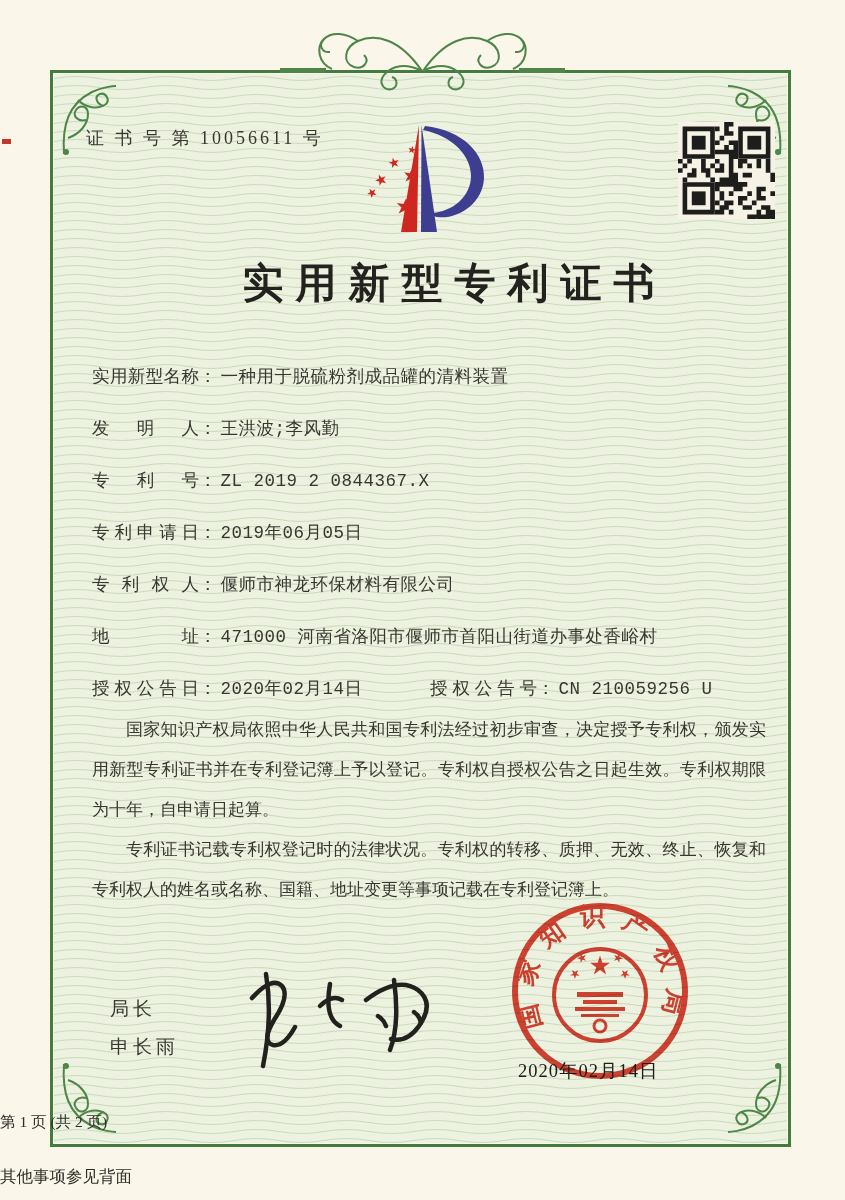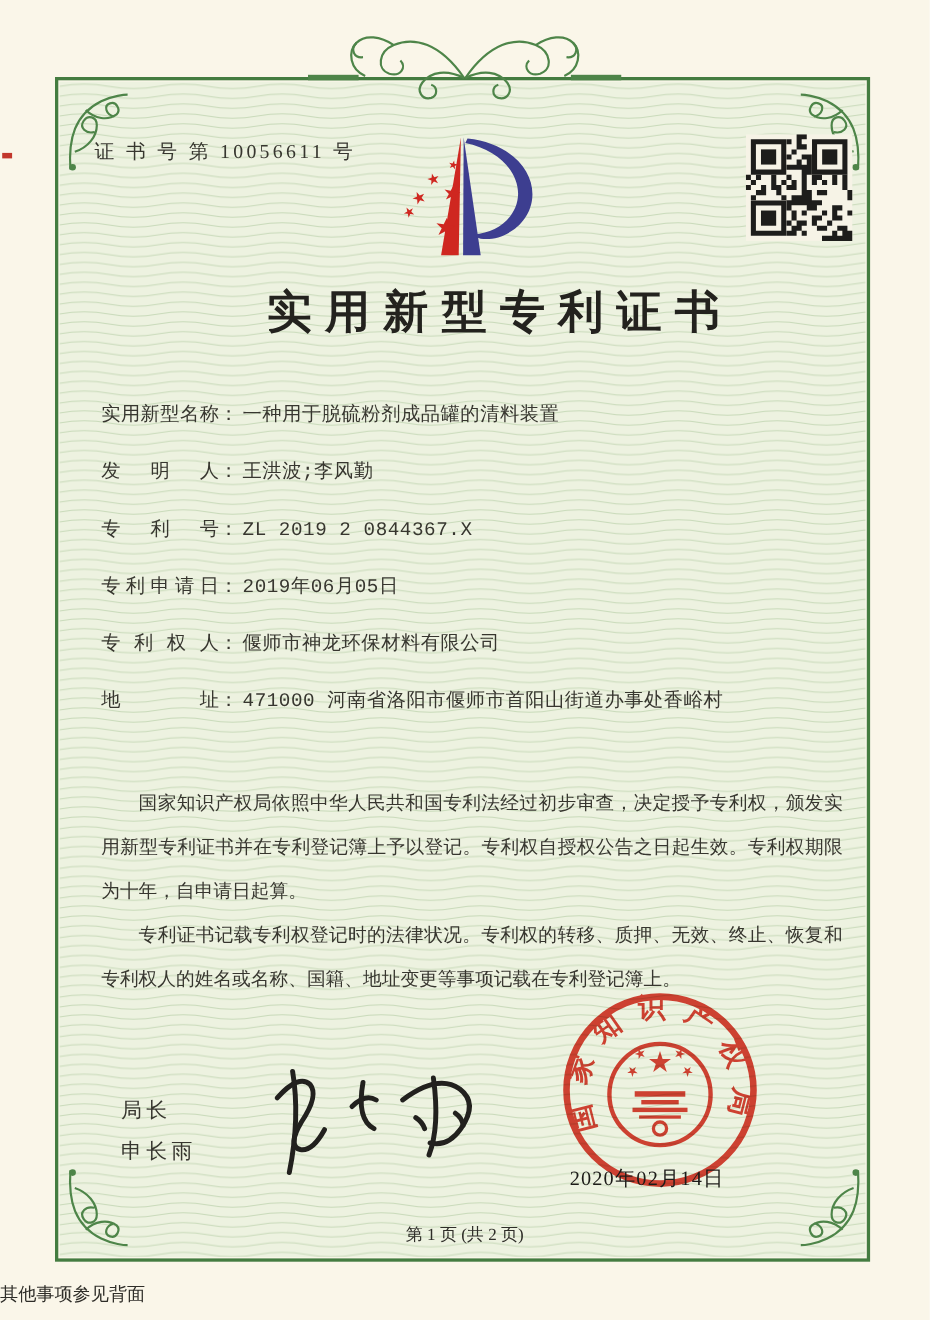--- a/index.html
+++ b/index.html
@@ -27,21 +27,21 @@
   .field-row{position:relative;height:52px;}
   .f-label{display:inline-block;width:107px;text-align:justify;text-align-last:justify;vertical-align:top;}
   .f-sep{display:inline-block;margin-right:4px;}
   .f-value{letter-spacing:.5px;font-family:Liberation Mono, monospace;}
   .f-right{position:absolute;left:338px;top:0;}
   .paras{left:92px;top:710px;width:674px;font-size:17px;line-height:40px;text-align:justify;}
   .paras p{margin:0;text-indent:2em;}
   .post-label{left:110px;top:996px;font-size:19px;letter-spacing:4px;}
   .post-name{left:110px;top:1034px;font-size:19px;letter-spacing:4px;}
   .seal-date{left:518px;top:1058px;font-size:18.5px;letter-spacing:1px;color:#1d1c19;}
-  .page-note{left:0;top:1112px;width:845px;text-align:center;font-size:15.5px;color:#2e2d28;}
+  .page-note{left:0;top:1112px;width:845px;font-size:15.5px;color:#2e2d28;}
   .back-note{left:0;top:1166px;width:845px;font-size:16.5px;color:#2e2d28;}
   .reg-mark{left:2px;top:139px;width:9px;height:5px;background:#c2372c;}
   .seal-svg{left:505px;top:896px;mix-blend-mode:multiply;opacity:.95;}
   .sig-svg{left:218px;top:958px;}
   .orn{color:#4e8549;}
   .orn-tr{transform:scaleX(-1);}
   .orn-bl{transform:scaleY(-1);}
   .orn-br{transform:scale(-1,-1);}
 </style>
 </head>
@@ -141,20 +141,26 @@
     <span class="f-label">专利号</span><span class="f-sep">：</span><span class="f-value">ZL 2019 2 0844367.X</span>
   </div>
   <div class="field-row">
     <span class="f-label">专利申请日</span><span class="f-sep">：</span><span class="f-value">2019年06月05日</span>
   </div>
   <div class="field-row">
     <span class="f-label">专利权人</span><span class="f-sep">：</span><span class="f-value">偃师市神龙环保材料有限公司</span>
   </div>
   <div class="field-row">
     <span class="f-label">地址</span><span class="f-sep">：</span><span class="f-value">471000  河南省洛阳市偃师市首阳山街道办事处香峪村</span>
+  </div>
+  <div class="field-row">
+    <span class="f-label">授权公告日</span><span class="f-sep">：</span><span class="f-value">2020年02月14日</span>
+    <span class="f-right">
+      <span class="f-label">授权公告号</span><span class="f-sep">：</span><span class="f-value">CN 210059256 U</span>
+    </span>
   </div>
 </div>
 
 <div class="abs paras">
   <p>国家知识产权局依照中华人民共和国专利法经过初步审查，决定授予专利权，颁发实用新型专利证书并在专利登记簿上予以登记。专利权自授权公告之日起生效。专利权期限为十年，自申请日起算。</p>
   <p>专利证书记载专利权登记时的法律状况。专利权的转移、质押、无效、终止、恢复和专利权人的姓名或名称、国籍、地址变更等事项记载在专利登记簿上。</p>
 </div>
 
 <div class="abs post-label">局长</div>
 <div class="abs post-name">申长雨</div>

